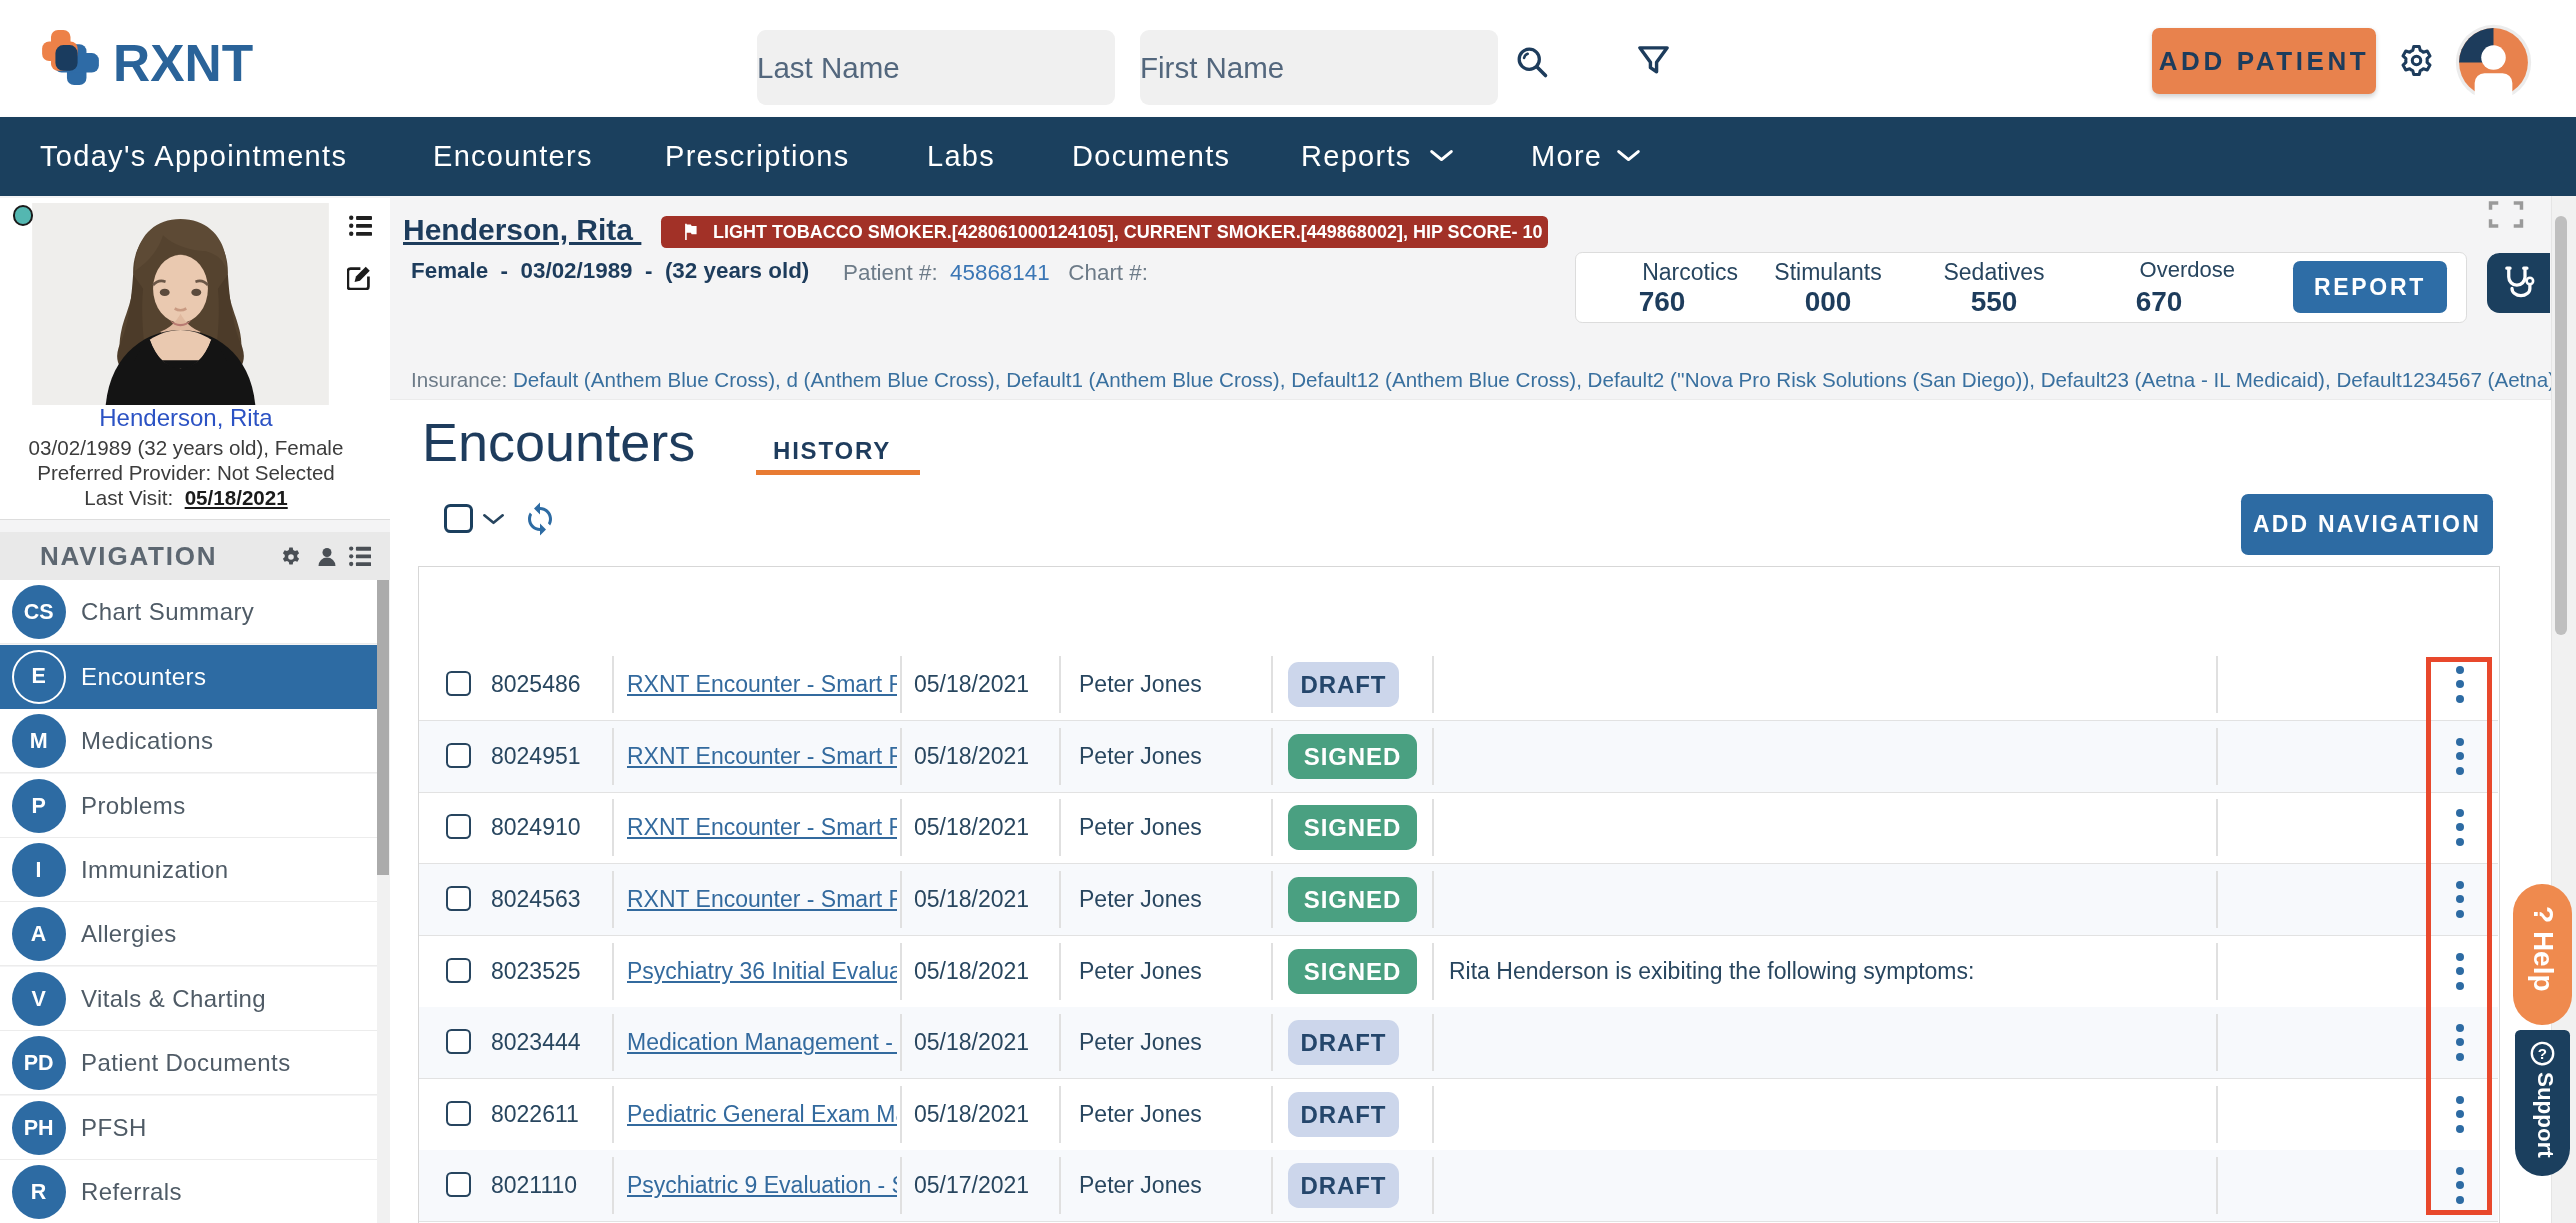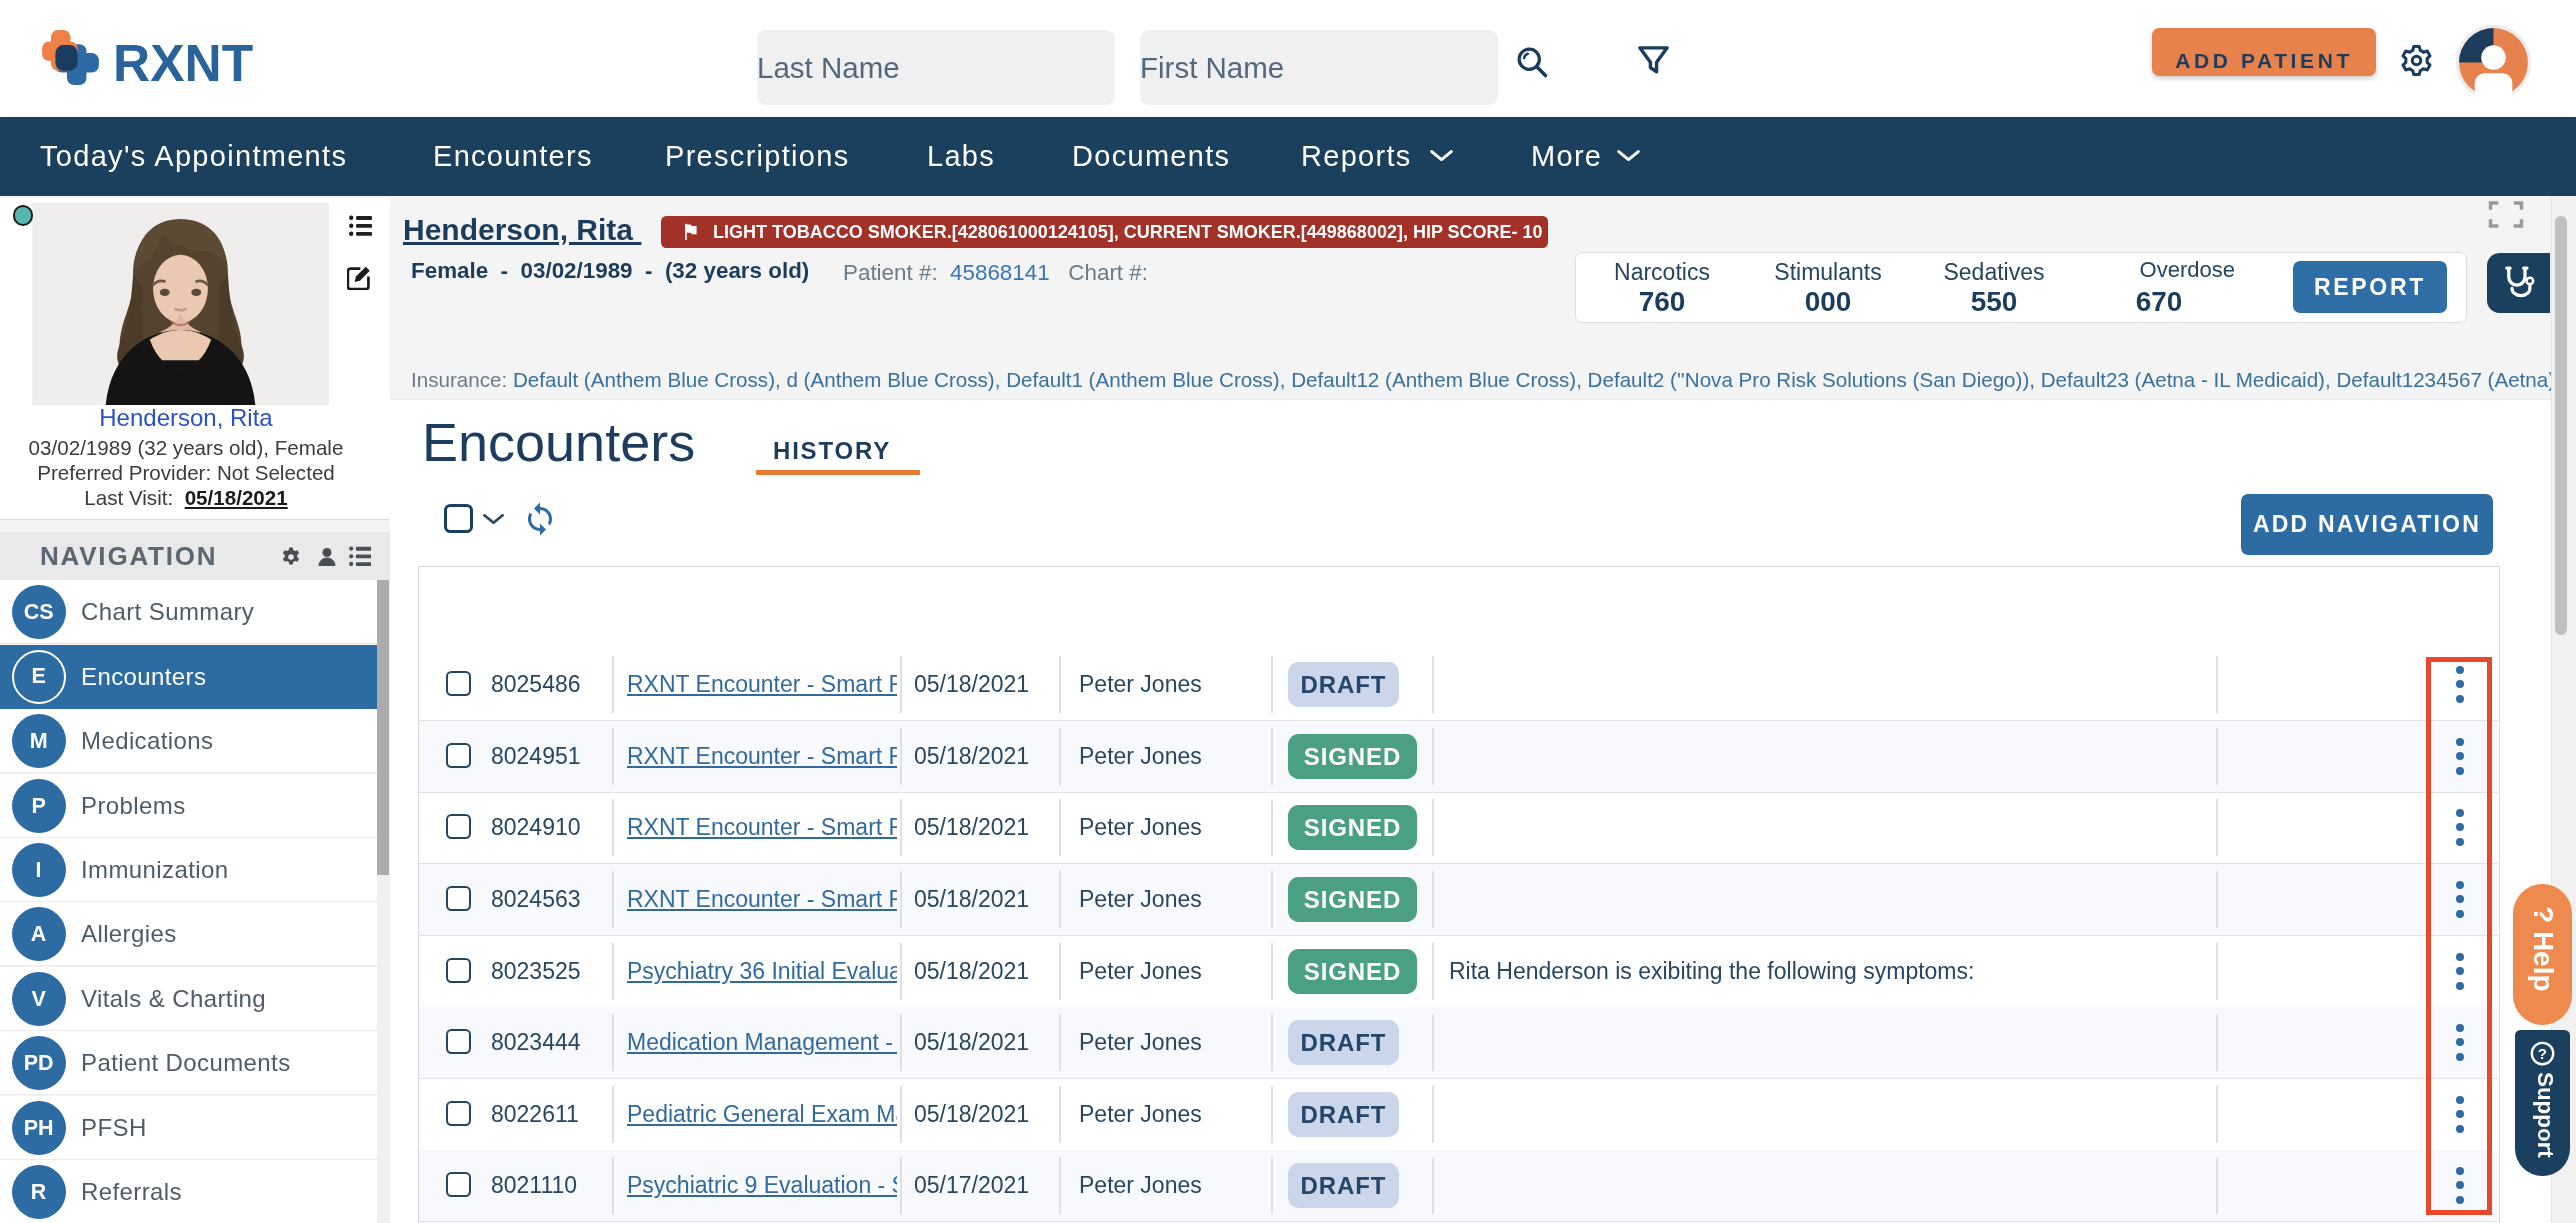--- a/index.html
+++ b/index.html
@@ -5,22 +5,22 @@
   * { margin:0; padding:0; box-sizing:border-box; }
   html,body { width:2576px; height:1224px; overflow:hidden; background:#fff;
     font-family:"Liberation Sans", sans-serif; }
   .abs { position:absolute; }
   #page { position:relative; width:2576px; height:1224px; }
 
   
   #tophdr { left:0; top:0; width:2576px; height:117px; background:#fff; }
   .inp { top:29.5px; height:75px; background:#f0f0f0; border-radius:9px;
     color:#53677d; font-size:29.5px; line-height:75px; }
-  #addpat { left:2152px; top:28px; width:224px; height:48px; background:#e8824d;
-    border-radius:7.2px; color:#1d3c5c; font-size:21px; font-weight:bold;
+  #addpat { left:2152px; top:28px; width:224px; height:66px; background:#e8824d;
+    border-radius:7.2px; color:#1d3c5c; font-size:26px; font-weight:bold;
     letter-spacing:3.6px; text-align:center; line-height:66px;
     box-shadow:0 2.7px 5.4px rgba(0,0,0,.18); }
 
   
   #navbar { left:0; top:117px; width:2576px; height:79px; background:#1b405e;
     box-shadow:0 3.6px 5.4px rgba(0,0,0,.25); }
   #navbar span { position:absolute; top:0; height:79px; line-height:79px;
     color:#fff; font-size:29px; letter-spacing:1.3px; white-space:nowrap; }
 
   
@@ -249,21 +249,21 @@
   <div class="abs" style="left:661px; top:216px; width:887px; height:32px; background:#a23127; border-radius:5.4px; color:#fff;">
     <svg class="abs" style="left:19.7px; top:6.3px;" width="19.7" height="19.7" viewBox="0 0 24 24">
         <path fill="#fff" d="M5 2 v20 h2 v-9 h5 l1 2 h6 V5 h-6 l-1 -2 H7 V2 z"></path>
       </svg>
     <span style="position:absolute; left:52px; top:0; line-height:33px; font-size:18px; font-weight:bold; white-space:nowrap;">LIGHT TOBACCO SMOKER.[428061000124105], CURRENT SMOKER.[449868002], HIP SCORE- 10</span>
   </div>
   <div class="abs" style="left:411px; top:258px; color:#1d3c5c; font-size:22.4px; font-weight:bold;">Female&nbsp; - &nbsp;03/02/1989&nbsp; - &nbsp;(32 years old)</div>
   <div class="abs" style="left:843px; top:260px; color:#6d7b88; font-size:22.4px;">Patient #:&nbsp; <span style="color:#3a76b5;">45868141</span>&nbsp;&nbsp; Chart #:</div>
   <div class="abs" style="left:411px; top:368px; width:2140px; overflow:hidden; white-space:nowrap; color:#6d7b88; font-size:20.6px;">Insurance: <span style="color:#39709f;">Default (Anthem Blue Cross), d (Anthem Blue Cross), Default1 (Anthem Blue Cross), Default12 (Anthem Blue Cross), Default2 (''Nova Pro Risk Solutions (San Diego)), Default23 (Aetna - IL Medicaid), Default1234567 (Aetna), Blue (Aetna - IL Medicaid), Anthem2 (Anthem Blue Cross)</span></div>
   <div class="abs" style="left:1575px; top:252px; width:892px; height:71px; background:#fff; border:1.8px solid #dcdcdc; border-radius:7.2px;"></div>
-  <div class="abs" style="left:1586px; top:259px; width:152px; text-align:center; color:#27455f; font-size:23px;">Narcotics</div>
+  <div class="abs" style="left:1586px; top:259px; width:152px; text-align:right; color:#27455f; font-size:23px;">Narcotics</div>
   <div class="abs" style="left:1586px; top:286px; width:152px; text-align:center; color:#1d3c5c; font-size:28px; font-weight:bold;">760</div>
   <div class="abs" style="left:1752px; top:259px; width:152px; text-align:center; color:#27455f; font-size:23px;">Stimulants</div>
   <div class="abs" style="left:1752px; top:286px; width:152px; text-align:center; color:#1d3c5c; font-size:28px; font-weight:bold;">000</div>
   <div class="abs" style="left:1918px; top:259px; width:152px; text-align:center; color:#27455f; font-size:23px;">Sedatives</div>
   <div class="abs" style="left:1918px; top:286px; width:152px; text-align:center; color:#1d3c5c; font-size:28px; font-weight:bold;">550</div>
   <div class="abs" style="left:2083px; top:257px; width:152px; text-align:right; color:#27455f; font-size:22px;">Overdose</div>
   <div class="abs" style="left:2083px; top:286px; width:152px; text-align:center; color:#1d3c5c; font-size:28px; font-weight:bold;">670</div>
   <div class="abs" style="left:2293px; top:261px; width:154px; height:52px; background:#2e6da6; border-radius:7.2px; color:#fff; font-size:23px; font-weight:bold; letter-spacing:2.7px; text-align:center; line-height:52px;">REPORT</div>
   <div class="abs" style="left:2487px; top:253px; width:63px; height:60px; background:#1b3f5e; border-radius:12.5px 0 0 12.5px;">
     <svg class="abs" style="left:11.6px; top:9.8px;" width="39" height="41" viewBox="0 0 24 24">

